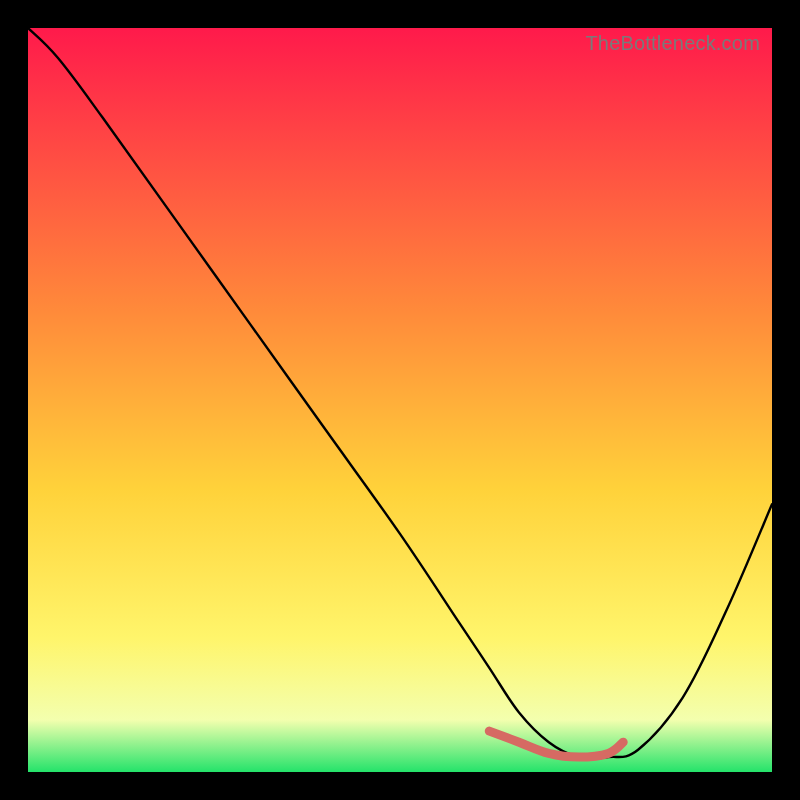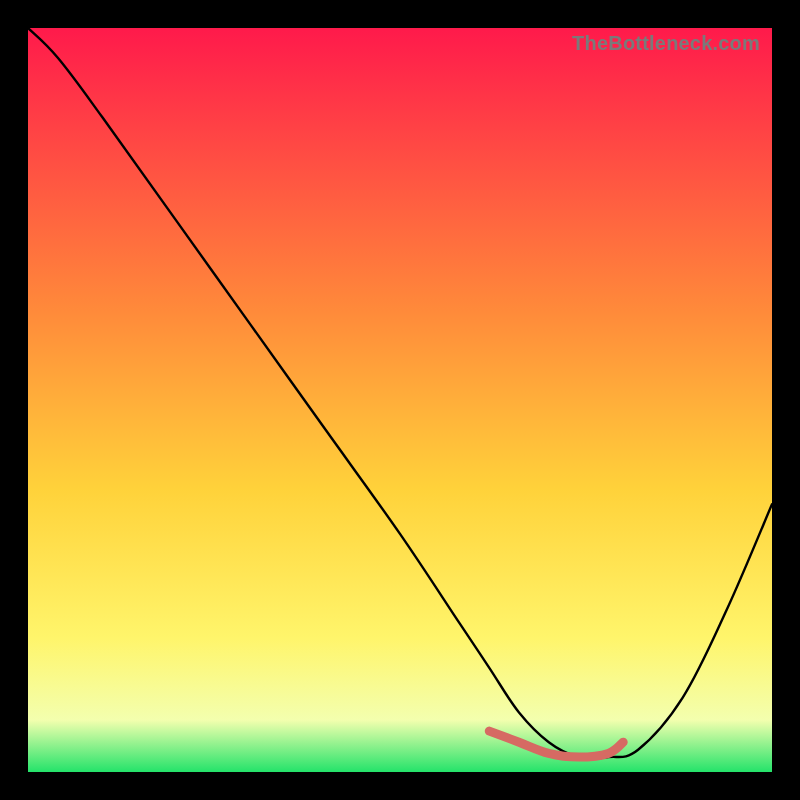--- a/index.html
+++ b/index.html
@@ -25,21 +25,21 @@
     top: 0;
     width: 744px;
     height: 744px;
   }
   .watermark {
     position: absolute;
     top: 4px;
     right: 12px;
     color: #7a7a7a;
     font-size: 20px;
-    font-weight: 700;
+    font-weight: 400;
     letter-spacing: 0.2px;
     user-select: none;
   }
   svg { display: block; }
 </style>
 </head>
 <body>
 
 <div class="frame">
 

